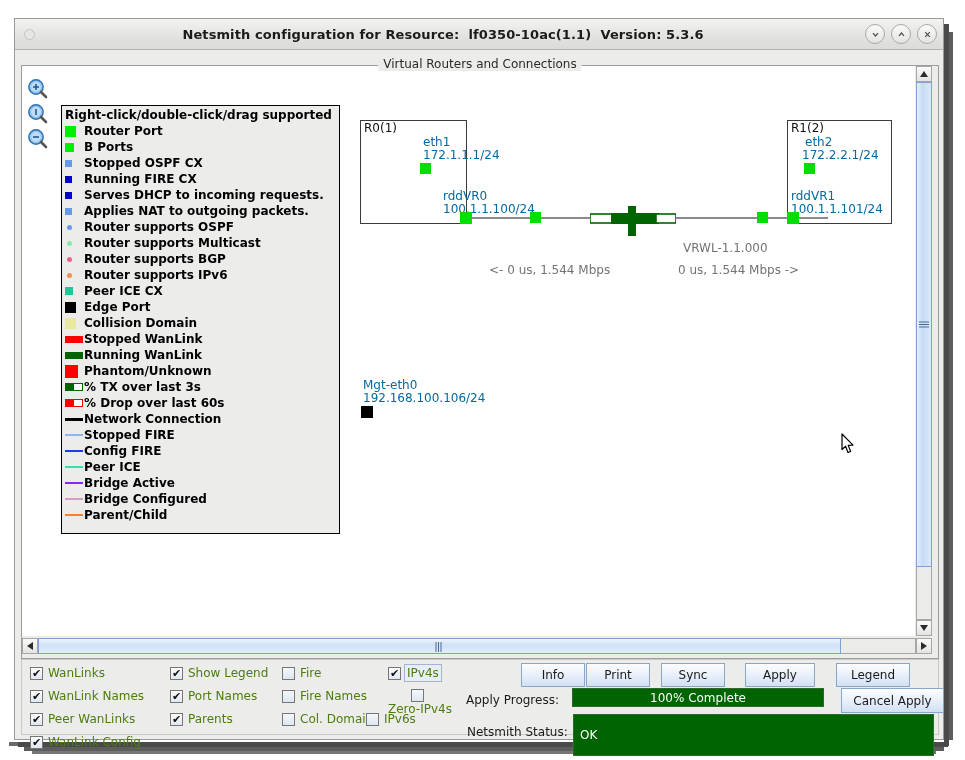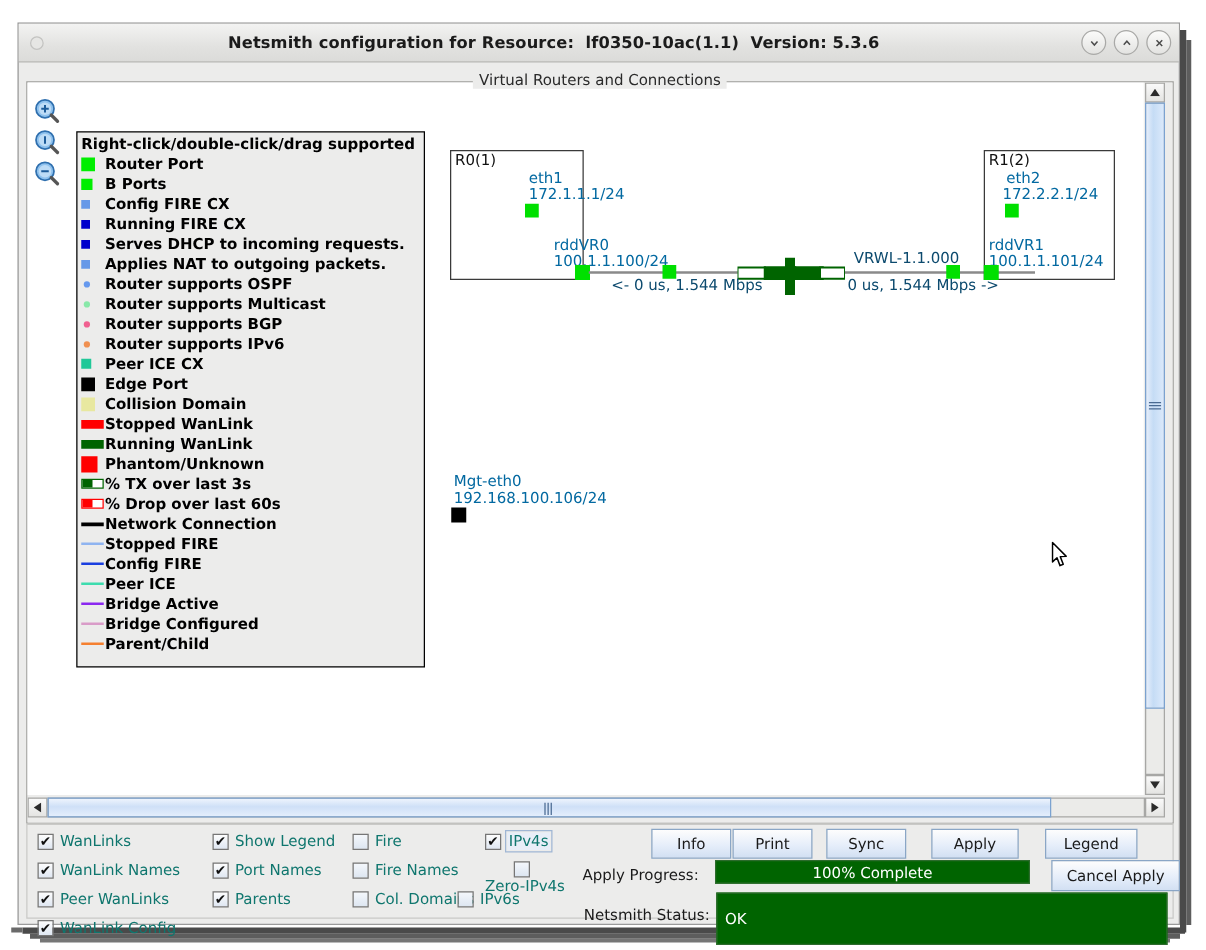--- a/index.html
+++ b/index.html
@@ -132,22 +132,23 @@
   }
   .portlbl {
     position: absolute;
     font-size: 12px; color: #0369a1;
     white-space: nowrap; line-height: 13px;
   }
   .portsq { position: absolute; background: #00e000; }
   .blacksq { position: absolute; background: #000; }
   .linklbl {
     position: absolute;
-    font-size: 12px; color: #0c4a6e;
+    font-size: 12px; color: #737373;
     white-space: nowrap;
+    margin-top: 42px;
   }
   .netline { position: absolute; background: #8a8a8a; height: 2px; }
 
   
   #wl { position: absolute; }
 
   
   .sb-track { position: absolute; background: #ebebe9; border: 1px solid #a7a7a5; box-sizing: border-box; }
   .sb-thumb {
     position: absolute;
@@ -175,21 +176,21 @@
   .cb-row { position: absolute; display: flex; align-items: center; white-space: nowrap; }
   .cbox {
     width: 13px; height: 13px; flex: none;
     background: linear-gradient(#fdfdfd,#dfe7f2);
     border: 1px solid #767676; box-sizing: border-box;
     margin-right: 5px;
     display: flex; align-items: center; justify-content: center;
     font-size: 11px; color: #101010; line-height: 1;
   }
   .cbox.off { background: linear-gradient(#f4f7fb,#dde6f1); }
-  .cb-label { font-size: 12px; color: #0f766e; }
+  .cb-label { font-size: 12px; color: #4d7c0f; }
   .cb-focus { outline: 1px solid #9fb6d4; outline-offset: 1px; background:#e8eef8; padding:0 1px; }
 
   .btn {
     position: absolute;
     background: linear-gradient(#fdfdfd,#e6eefa 55%,#d2e0f3);
     border: 1px solid #8aa6c6; box-sizing: border-box;
     font-size: 12px; color: #1a1a1a;
     display: flex; align-items: center; justify-content: center;
     cursor: pointer;
   }
@@ -280,21 +281,21 @@
                 <div class="lrow">
                   <div class="lswatch">
                     <div style="width: 9px; height: 9px; background: rgb(0, 238, 0);"></div>
                   </div>
                   <div class="llabel">B Ports</div>
                 </div>
                 <div class="lrow">
                   <div class="lswatch">
                     <div style="width: 7px; height: 7px; background: rgb(102, 153, 232);"></div>
                   </div>
-                  <div class="llabel">Config FIRE CX</div>
+                  <div class="llabel">Stopped OSPF CX</div>
                 </div>
                 <div class="lrow">
                   <div class="lswatch">
                     <div style="width: 7px; height: 7px; background: rgb(0, 0, 204);"></div>
                   </div>
                   <div class="llabel">Running FIRE CX</div>
                 </div>
                 <div class="lrow">
                   <div class="lswatch">
                     <div style="width: 7px; height: 7px; background: rgb(0, 0, 204);"></div>

